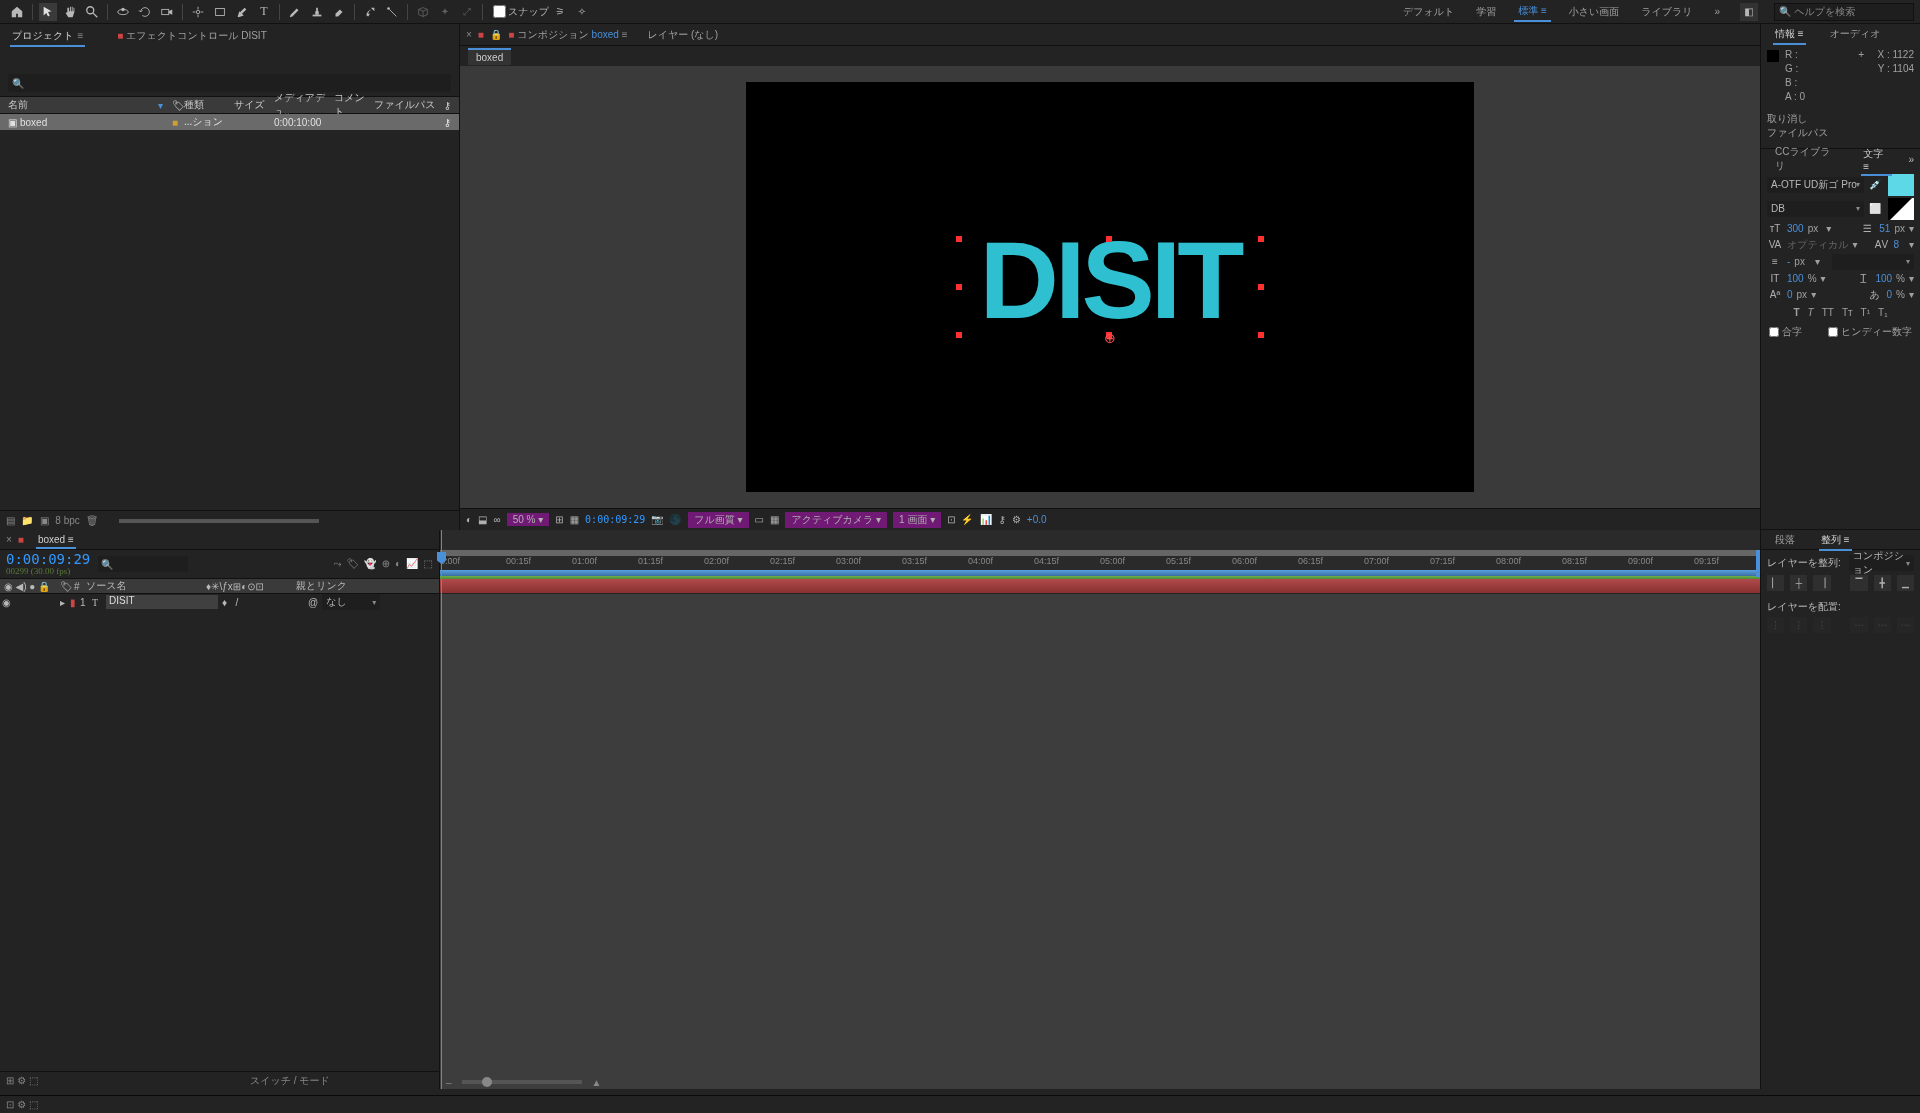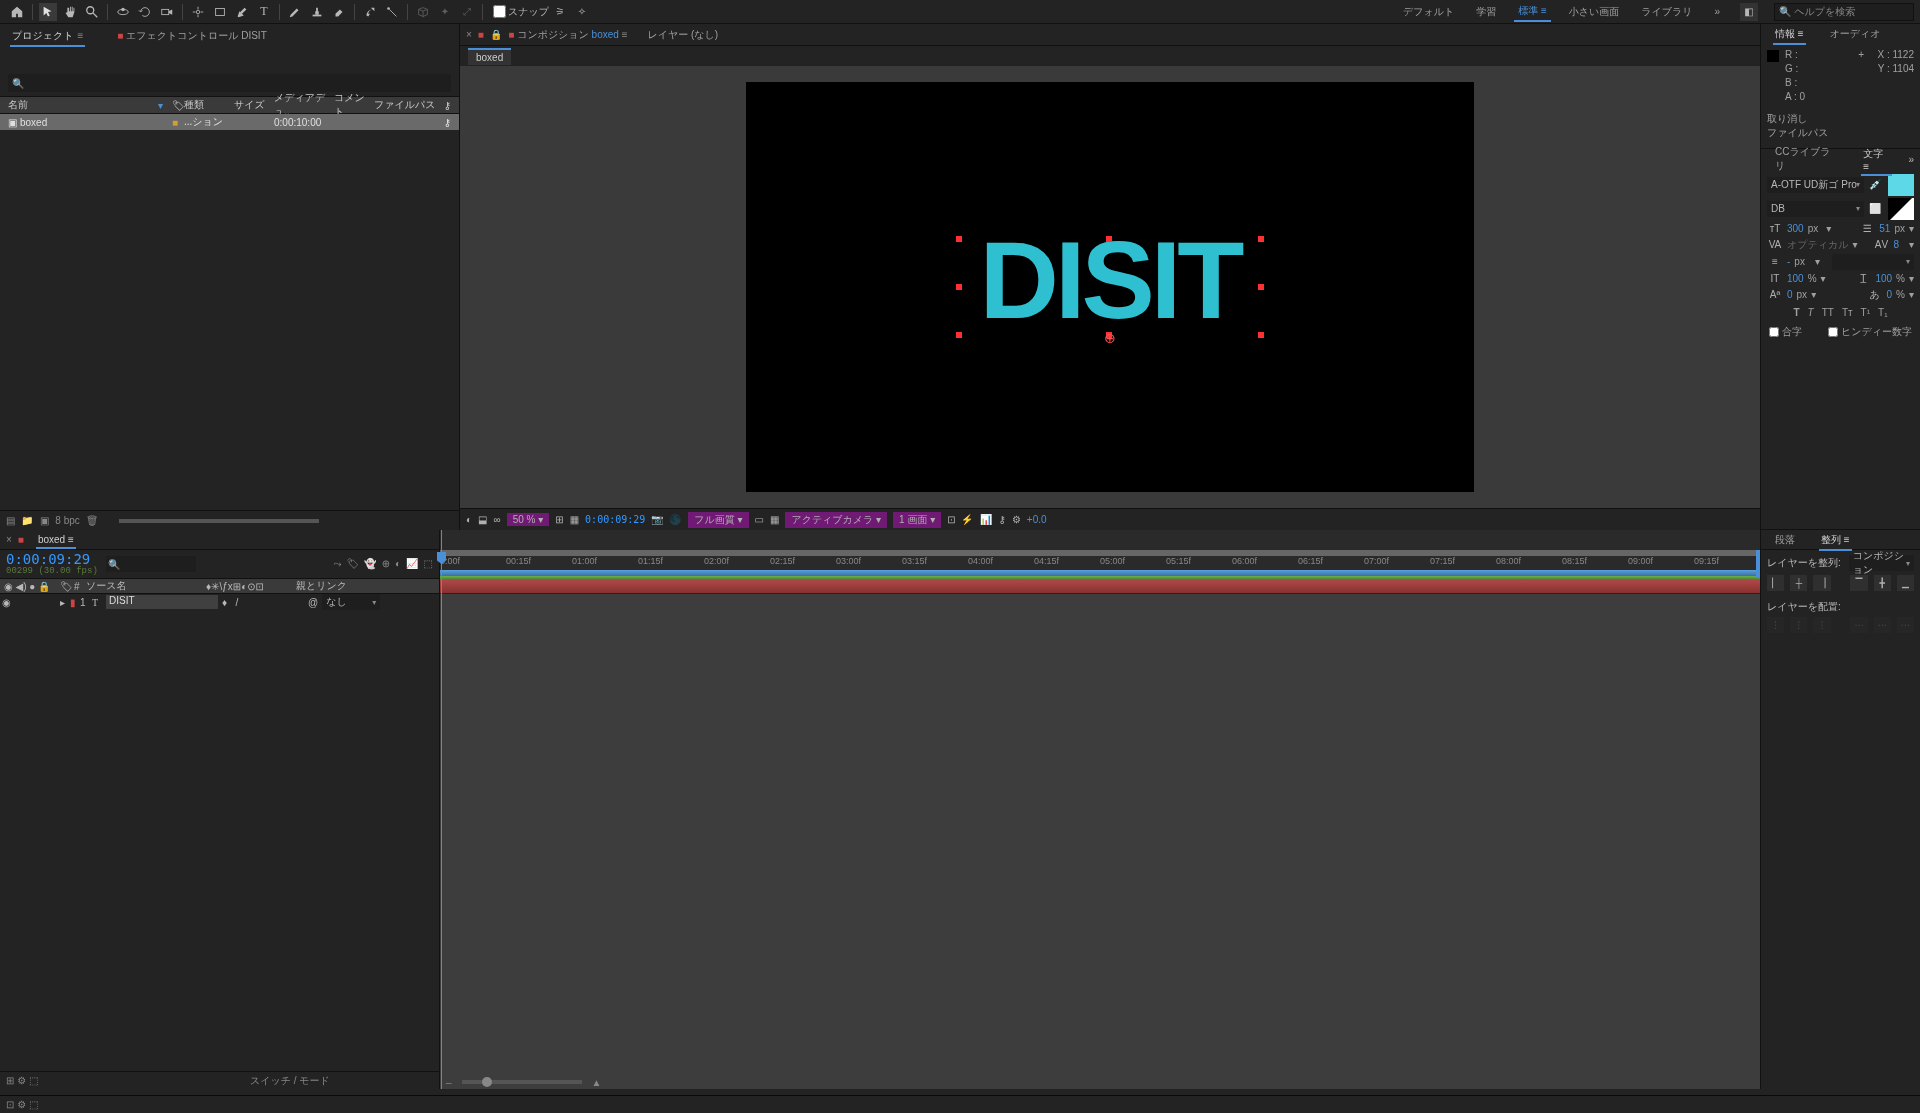--- a/index.html
+++ b/index.html
@@ -58,21 +58,21 @@
 .tt-icons { display:flex; justify-content:center; gap:8px; padding:3px 6px; font-family:serif; }
 .tt-icons span{cursor:pointer;}
 .chk { display:flex; align-items:center; gap:3px;}
 .chk input{width:10px;height:10px;}
 
 .timeline-area { height:559px; display:flex; }
 .tl-left { width:440px; background:#232323; border-right:1px solid #111; display:flex; flex-direction:column;}
 .tl-tabs { height:20px; display:flex; align-items:center; gap:6px; padding-left:6px; border-bottom:1px solid #111;}
 .tc-row { height:28px; display:flex; align-items:center; padding:0 6px; gap:8px;}
 .tc { color:#3399ff; font-family:monospace; font-size:14px; line-height:1;}
-.tc-sub { color:#5a7a3a; font-size:9px; font-family:Liberation Mono, monospace;}
+.tc-sub { color:#5a7a3a; font-size:9px; font-family:Liberation Serif, serif;}
 .tc-search { background:#1e1e1e; height:16px; flex:0 0 90px; display:flex; align-items:center; padding:0 3px;}
 .tc-icons { margin-left:auto; display:flex; gap:5px; color:#888;}
 .layer-hdr { height:16px; background:#3a3a3a; display:flex; align-items:center; font-size:10px; border-top:1px solid #111; border-bottom:1px solid #111;}
 .layer-row { height:16px; display:flex; align-items:center; font-size:10px; background:#232323;}
 .lr-name { background:#404040; height:14px; width:112px; padding:0 3px; color:#ddd; margin-left:2px;}
 .tl-center { flex:1; background:#232323; display:flex; flex-direction:column; position:relative;}
 .ruler { height:48px; background:#2a2a2a; position:relative; border-bottom:1px solid #111;}
 .ruler-ticks{position:absolute;left:0;right:0;top:26px;height:14px;display:flex;}
 .ruler-ticks span{flex:1;color:#888;font-size:9px;text-align:left;}
 .wa-blue{position:absolute;left:0;right:0;top:40px;height:6px;background:linear-gradient(#5aa0e0,#3a70a0);}

